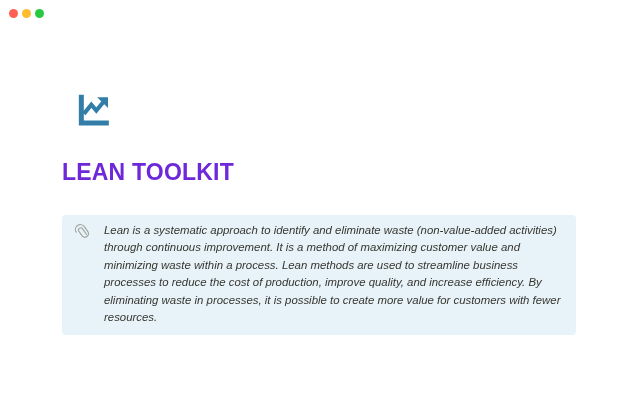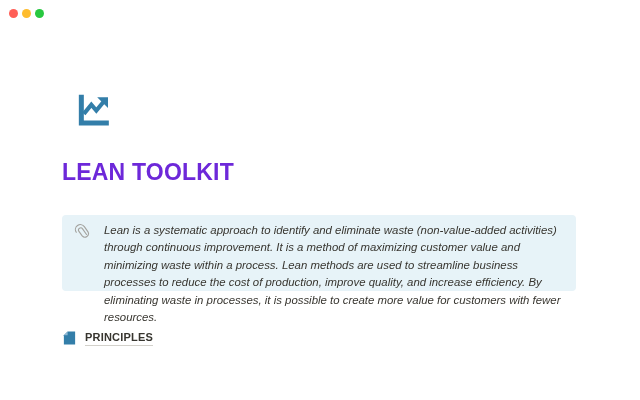--- a/index.html
+++ b/index.html
@@ -28,21 +28,21 @@
     width: 40px; height: 41px;
   }
   .page-title {
     position: absolute; left: 62px; top: 158px;
     font-size: 23px; font-weight: 700;
     letter-spacing: 0.2px; color: #6d28d9;
     line-height: 28px;
   }
   .callout {
     position: absolute; left: 62px; top: 215px;
-    width: 514px; height: 76px;
+    width: 514px; height: 120px;
     background: #e7f3f8;
     border-radius: 4px;
     display: flex;
   }
   .callout-icon {
     flex: 0 0 auto;
     margin: 8px 8px 0 10px;
     width: 18px; height: 18px;
   }
   .callout-text {
@@ -95,25 +95,16 @@
   <div class="callout-icon">
     <svg viewBox="0 0 18 18" width="18" height="18">
       <path d="M12.9 4.3 L7.2 10 a2.6 2.6 0 0 0 3.7 3.7 L15.5 9 a4.2 4.2 0 0 0 -5.9 -5.9 L4.3 8.4 a5.8 5.8 0 0 0 8.2 8.2" fill="none" stroke="#a3a29e" stroke-width="1.3" stroke-linecap="round" transform="translate(9,9) rotate(100) translate(-9.5,-9.5) scale(0.85)"></path>
     </svg>
   </div>
   <p class="callout-text">Lean is a systematic approach to identify and eliminate waste (non-value-added activities) through continuous improvement. It is a method of maximizing customer value and minimizing waste within a process. Lean methods are used to streamline business processes to reduce the cost of production, improve quality, and increase efficiency. By eliminating waste in processes, it is possible to create more value for customers with fewer resources.</p>
 </div>
 
 <div class="links">
 
-  <a class="link-row">
-    <span class="link-icon">
-      <svg viewBox="0 0 16 16" width="15" height="16">
-        <path d="M6 1 H14 V15 H2 V5 Z" fill="#337ea9"></path>
-        <path d="M6 1 V5 H2 Z" fill="#8fb9d3"></path>
-      </svg>
-    </span>
-    <span class="link-label">PRINCIPLES</span>
-  </a>
 
 
 
 </div>
 
 </body></html>

